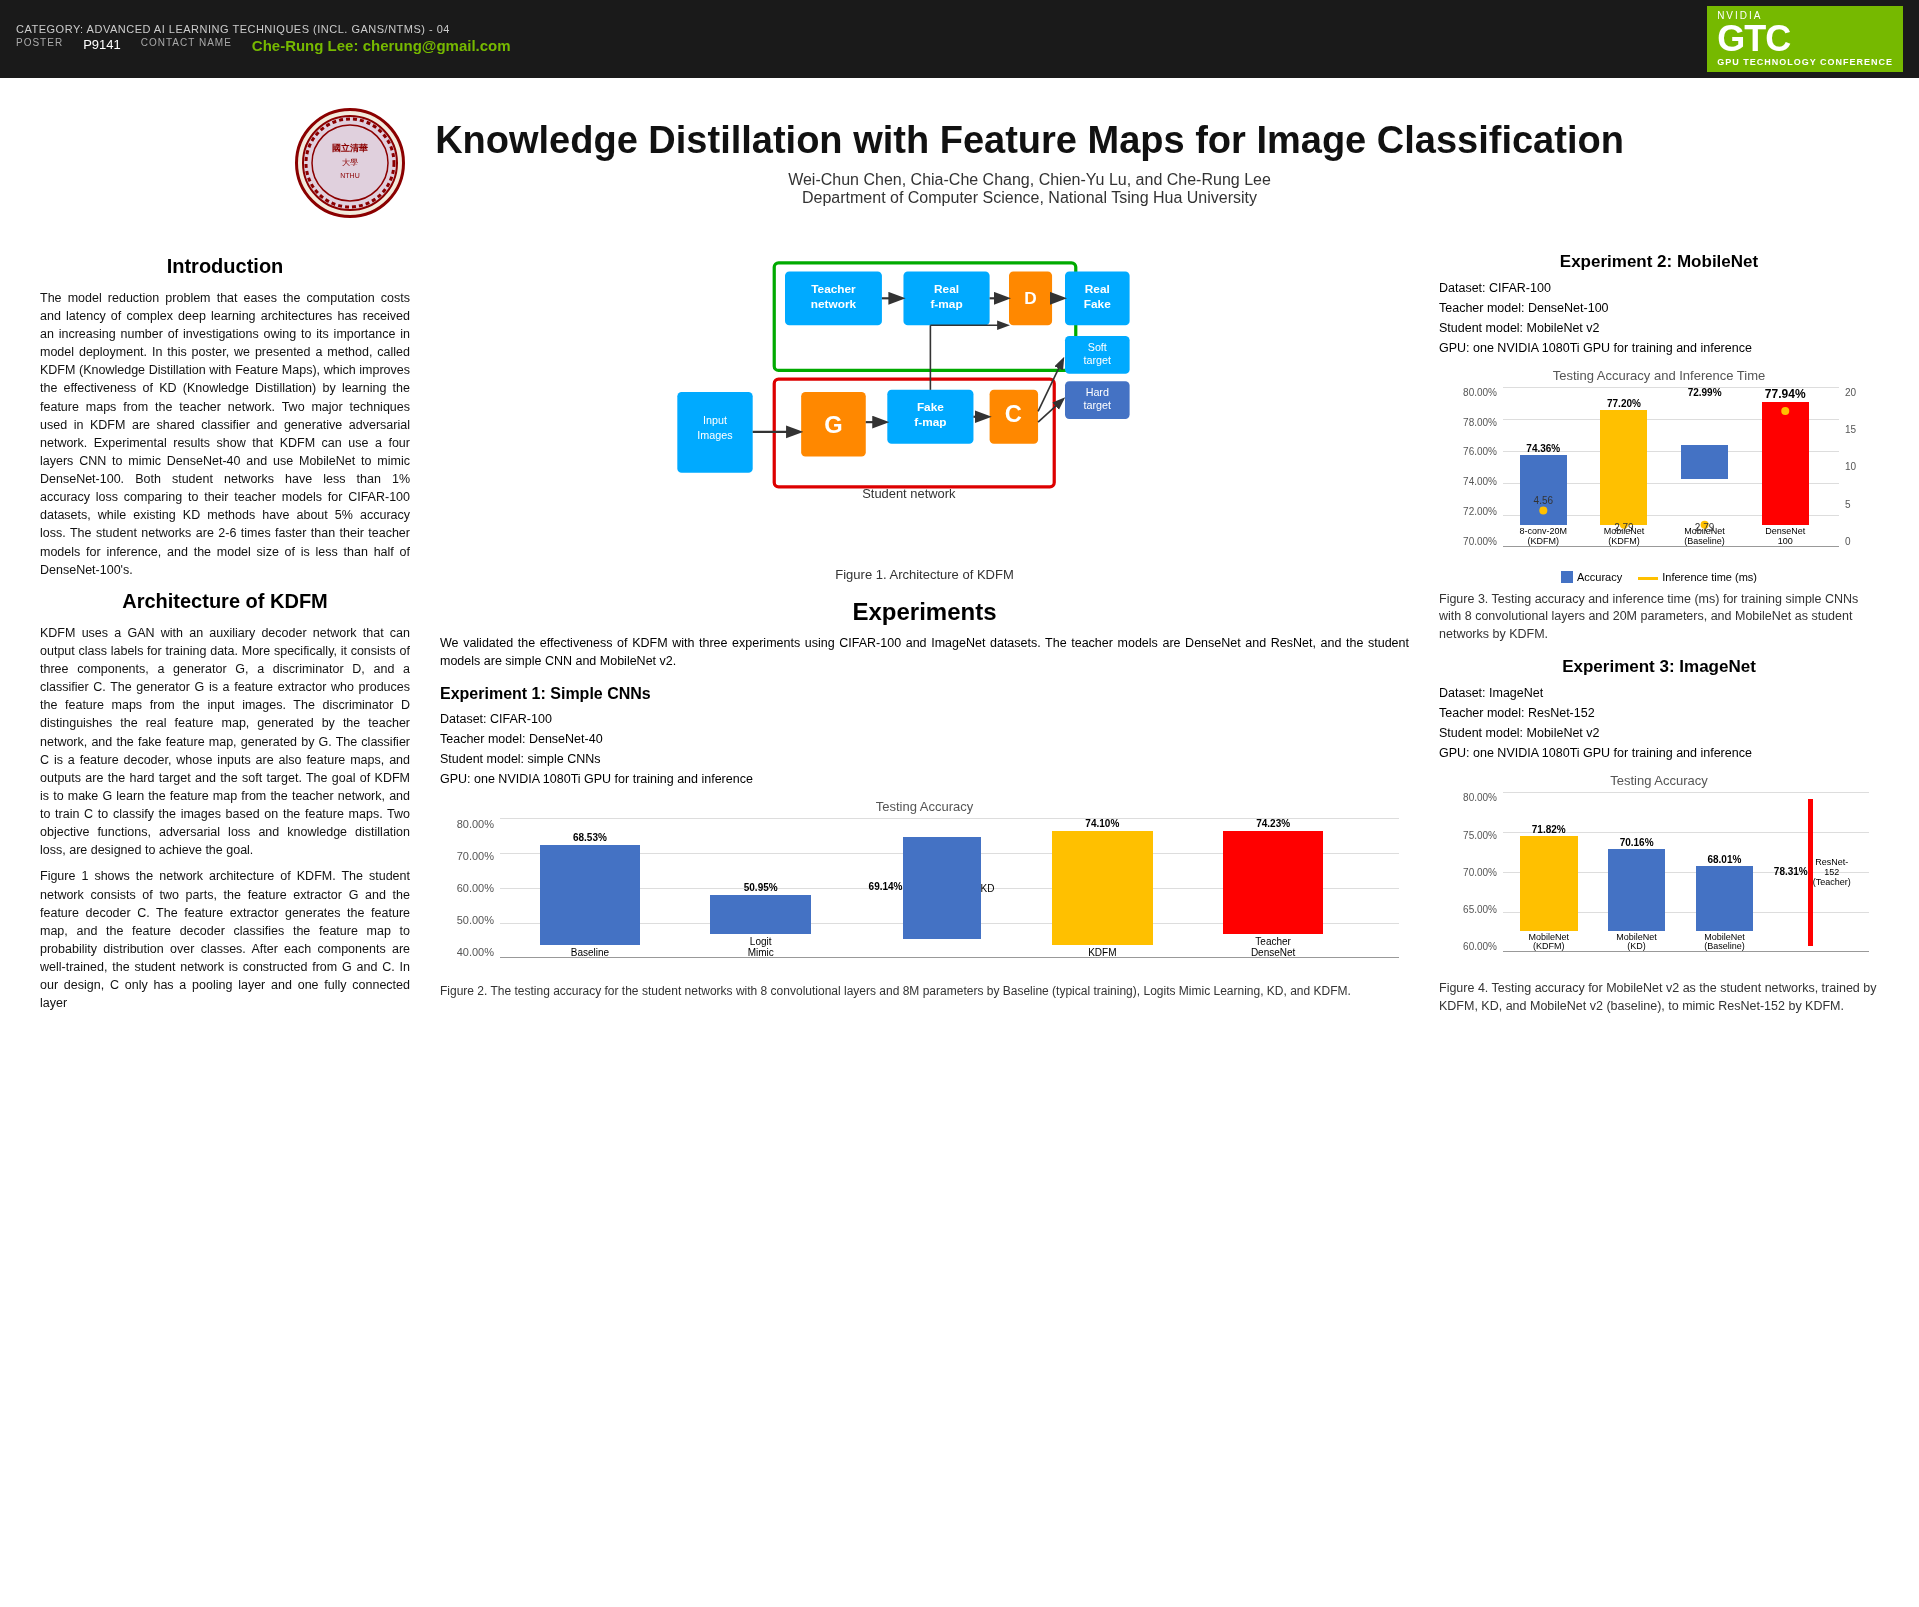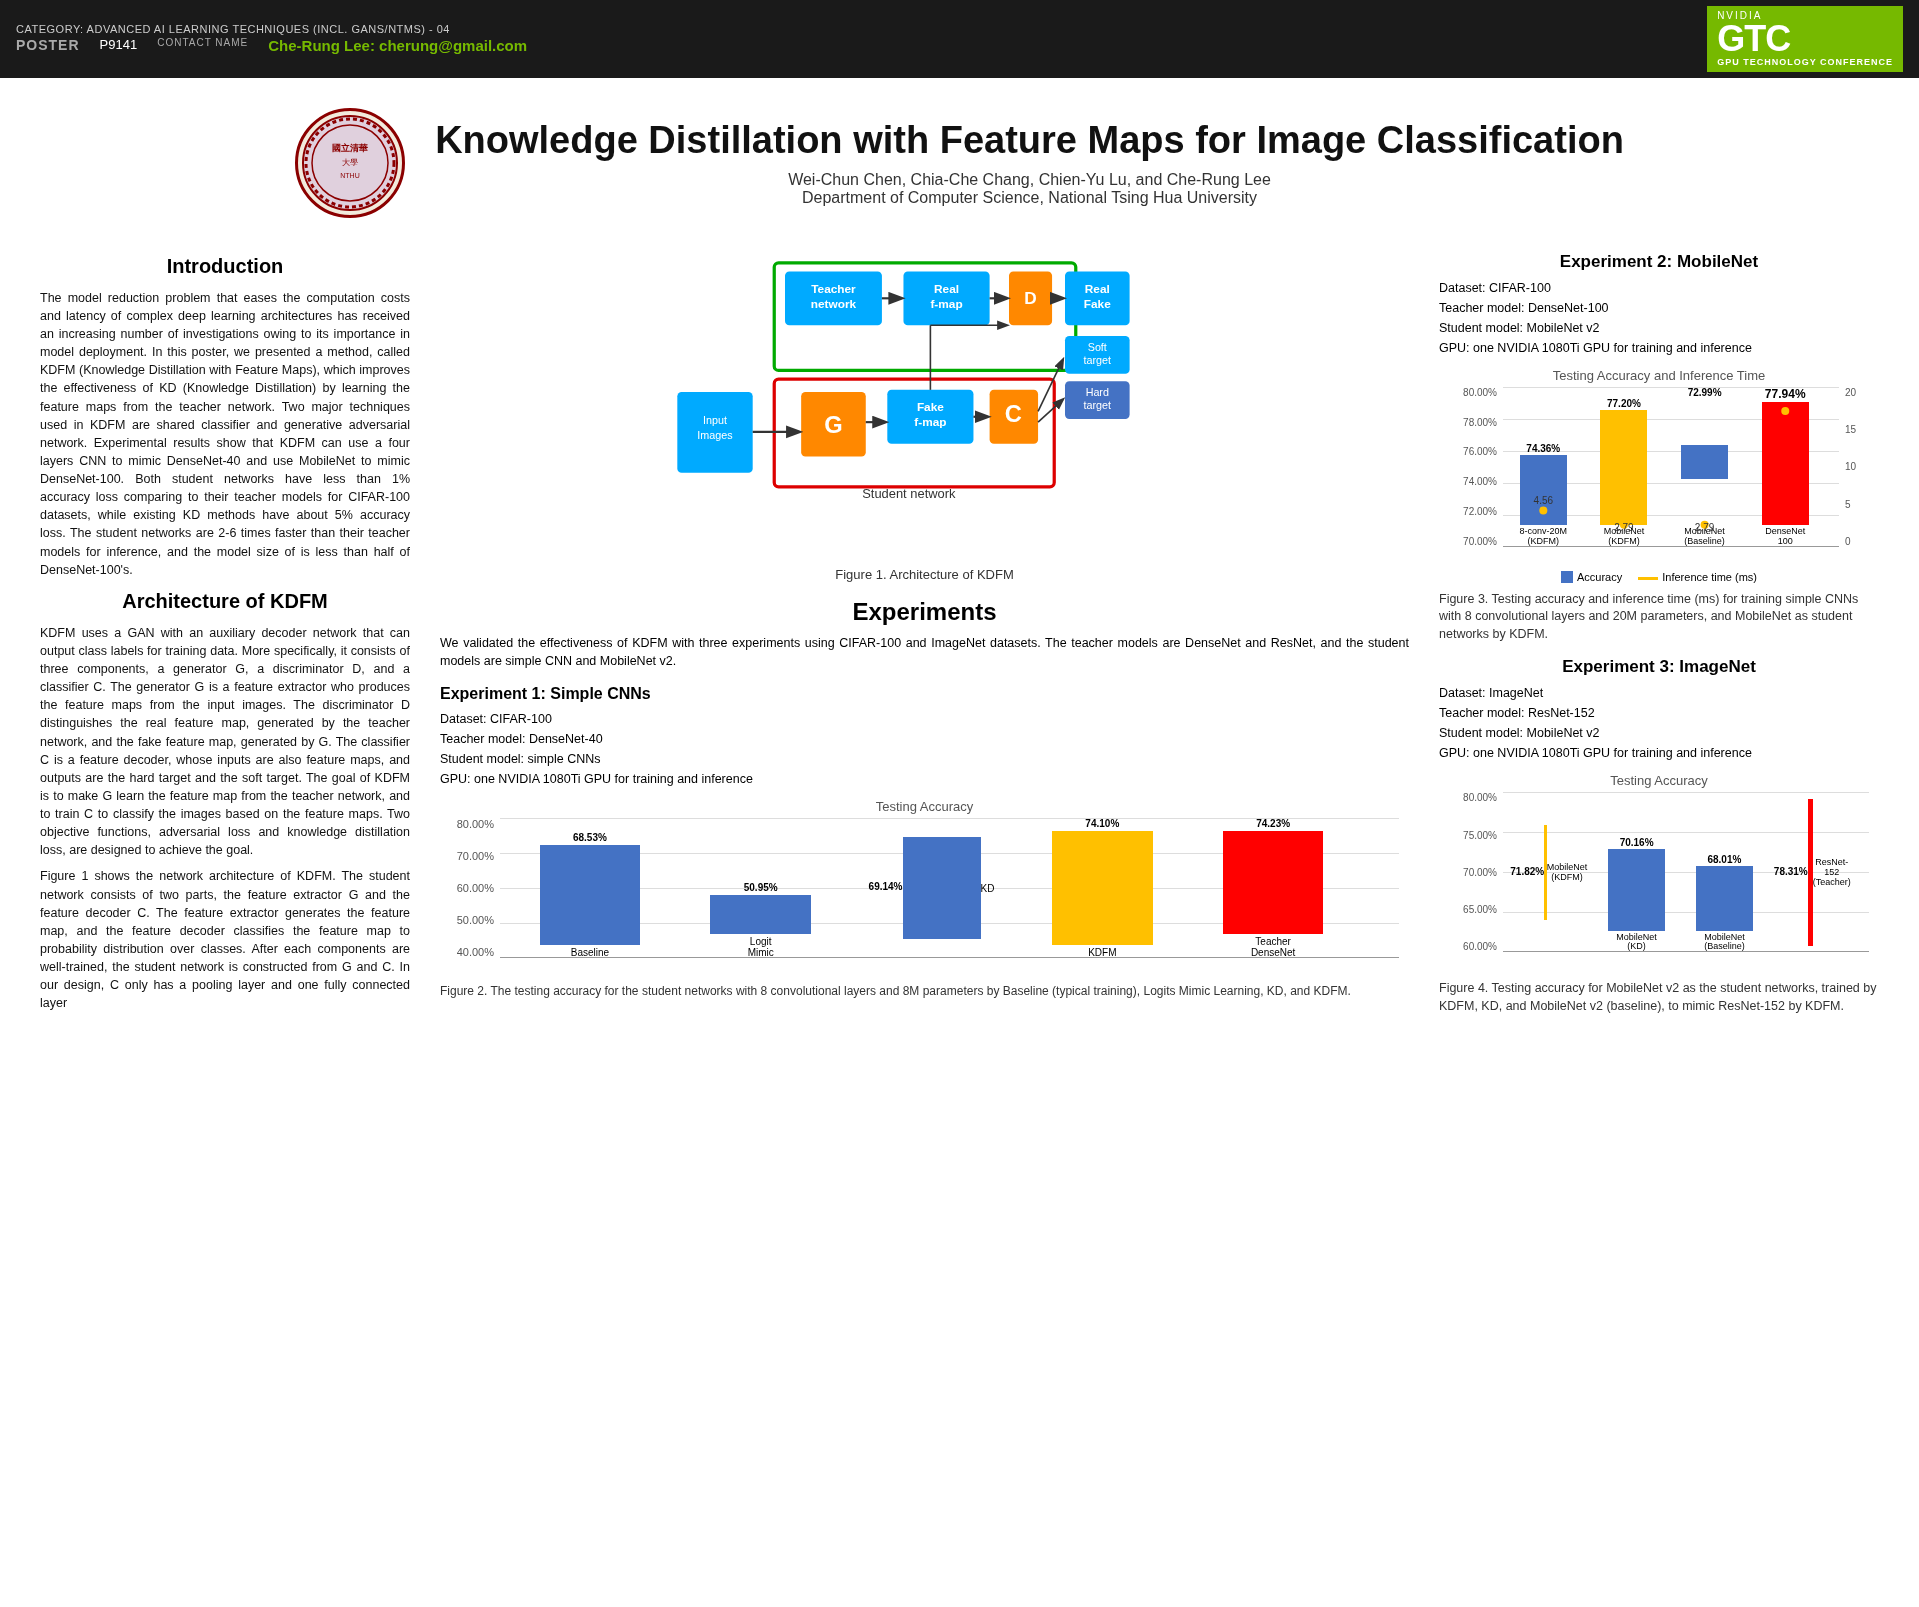--- a/index.html
+++ b/index.html
@@ -174,21 +174,21 @@
       margin-bottom: 14px;
     }
   </style>
 </head>
 <body>
 
 <div id="header">
   <div class="left">
     <span class="category">CATEGORY: ADVANCED AI LEARNING TECHNIQUES (INCL. GANS/NTMS) - 04</span>
     <div class="contact">
-      <span style="font-size:14px;color:#aaa;text-transform:uppercase;letter-spacing:1px;font-weight:bold;">POSTER</span>
+      <span style="font-size:10px;color:#aaa;text-transform:uppercase;letter-spacing:1px;">POSTER</span>
       <span class="poster-num">P9141</span>
       <span style="font-size:10px;color:#aaa;text-transform:uppercase;letter-spacing:1px;">CONTACT NAME</span>
       <span class="contact-email">Che-Rung Lee: cherung@gmail.com</span>
     </div>
   </div>
   <div class="logo">
     <div class="gtc-block">
       <span class="nvidia-text">NVIDIA</span>
       <span style="font-size:36px;font-weight:900;line-height:1;">GTC</span>
       <span class="gtc-small">GPU TECHNOLOGY CONFERENCE</span>
@@ -485,21 +485,21 @@
             <span>65.00%</span>
             <span>60.00%</span>
           </div>
           <div style="position:absolute;left:64px;right:10px;top:0;bottom:20px;">
             <div style="position:absolute;top:0;left:0;right:0;border-top:1px solid #ddd;"></div>
             <div style="position:absolute;top:25%;left:0;right:0;border-top:1px solid #ddd;"></div>
             <div style="position:absolute;top:50%;left:0;right:0;border-top:1px solid #ddd;"></div>
             <div style="position:absolute;top:75%;left:0;right:0;border-top:1px solid #ddd;"></div>
             <div style="position:absolute;bottom:0;left:0;right:0;border-top:1px solid #999;"></div>
 
-            <div style="position:absolute;bottom:0;left:2%;width:21%;display:flex;align-items:center;justify-content:flex-end;height:100%;">
+            <div style="position:absolute;bottom:0;left:2%;width:21%;display:flex;flex-direction:column;align-items:center;justify-content:flex-end;height:100%;">
               <span style="font-size:10px;font-weight:bold;margin-bottom:1px;">71.82%</span>
               <div style="width:75%;background:#FFC000;height:59.1%;"></div>
               <span style="font-size:9px;text-align:center;margin-top:2px;line-height:1.1;">MobileNet<br>(KDFM)</span>
             </div>
             <div style="position:absolute;bottom:0;left:26%;width:21%;display:flex;flex-direction:column;align-items:center;justify-content:flex-end;height:100%;">
               <span style="font-size:10px;font-weight:bold;margin-bottom:1px;">70.16%</span>
               <div style="width:75%;background:#4472C4;height:50.8%;"></div>
               <span style="font-size:9px;text-align:center;margin-top:2px;line-height:1.1;">MobileNet<br>(KD)</span>
             </div>
             <div style="position:absolute;bottom:0;left:50%;width:21%;display:flex;flex-direction:column;align-items:center;justify-content:flex-end;height:100%;">

